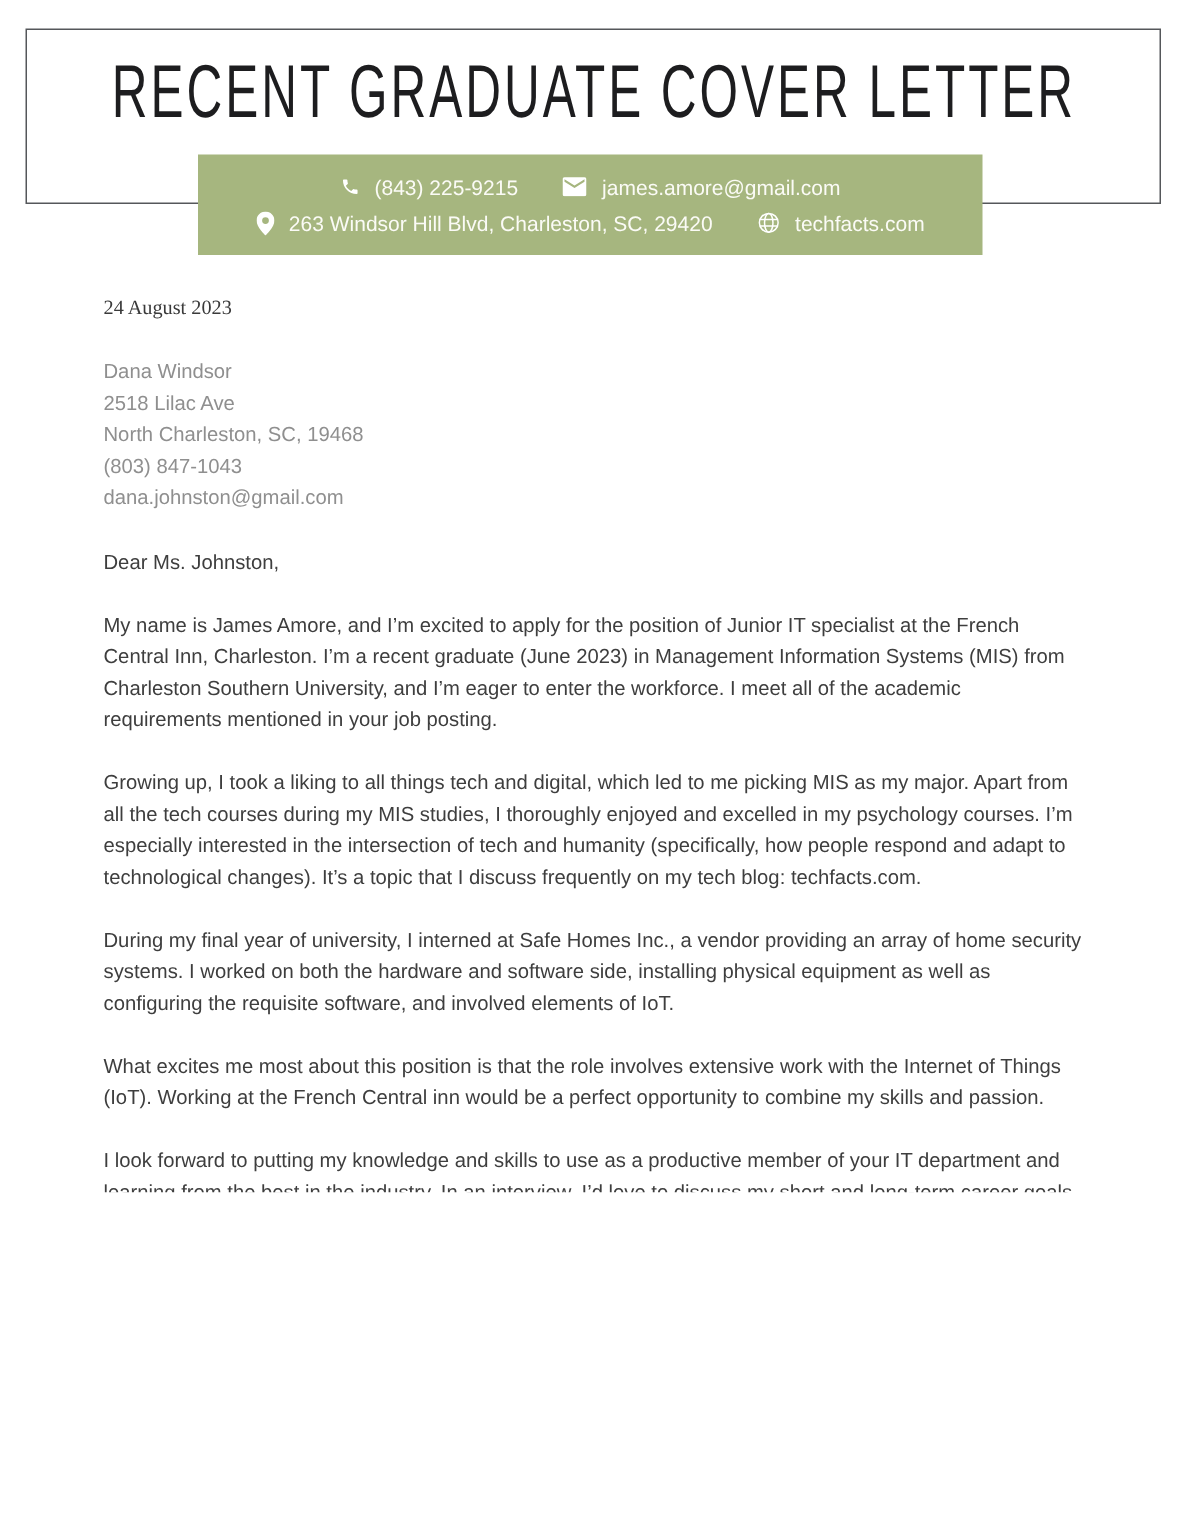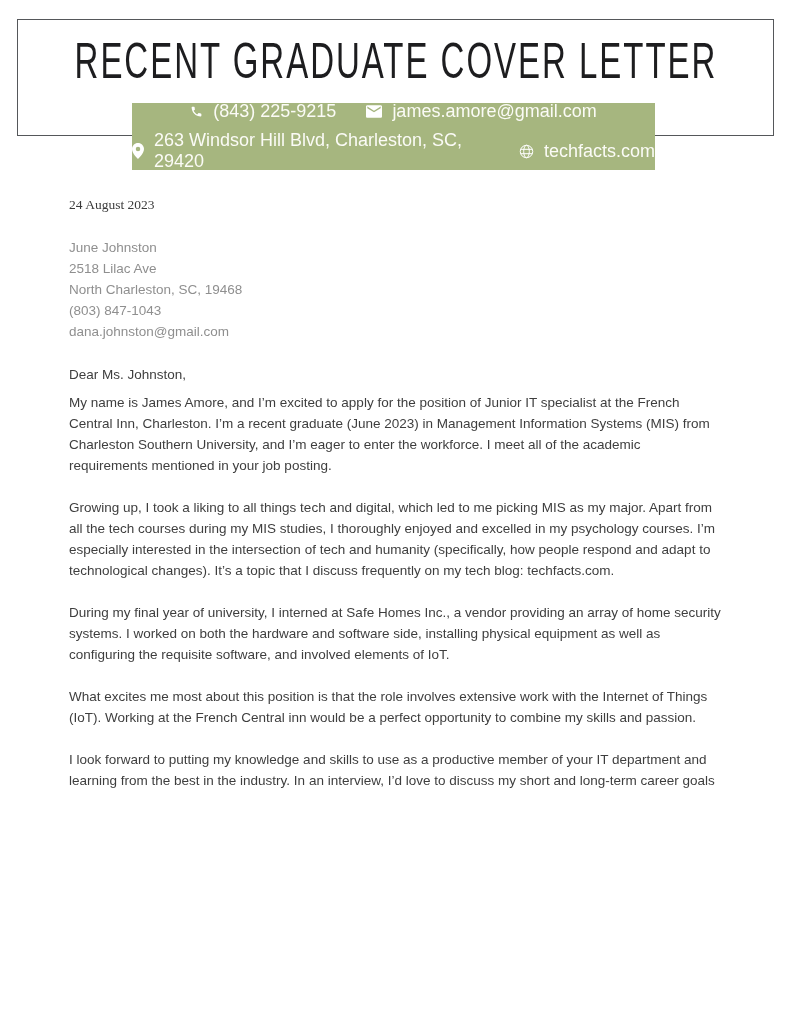--- a/index.html
+++ b/index.html
@@ -46,21 +46,21 @@
     top: 103px;
     width: 523px;
     height: 67px;
     background: #a6b67f;
     color: #fbfbf6;
     display: flex;
     flex-direction: column;
     justify-content: center;
     align-items: center;
     gap: 8px;
-    font-size: 18px;
+    font-size: 14px;
   }
   .contact-row {
     display: flex;
     align-items: center;
     justify-content: center;
     gap: 30px;
   }
   .contact-item {
     display: flex;
     align-items: center;
@@ -74,21 +74,21 @@
     left: 69px;
     right: 69px;
     top: 194px;
     font-size: 13.5px;
     line-height: 21px;
     color: #3e3e3e;
   }
   .date { margin-bottom: 22px; color: #3a3a3a; font-family: Liberation Serif, serif; }
   .recipient { margin-bottom: 22px; color: #8f8f8f; }
   .recipient p { margin: 0; }
-  .salutation { margin-bottom: 7px; }
+  .salutation { margin-bottom: 21px; }
   .para { margin-bottom: 21px; }
   .closing { margin-top: 0; }
   .signature {
     margin-top: 23px;
     font-size: 30px;
     line-height: 1;
     color: #a9ba7f;
     letter-spacing: 1px;
     white-space: nowrap;
     transform: scaleX(0.72);
@@ -142,21 +142,21 @@
         </span>
         <span>techfacts.com</span>
       </span>
     </div>
   </div>
 
   <div class="letter">
     <p class="date">24 August 2023</p>
 
     <div class="recipient">
-      <p>June Johnston</p>
+      <p>Dana Windsor</p>
       <p>2518 Lilac Ave</p>
       <p>North Charleston, SC, 19468</p>
       <p>(803) 847-1043</p>
       <p>dana.johnston@gmail.com</p>
     </div>
 
     <p class="salutation">Dear Ms. Johnston,</p>
 
     <p class="para">My name is James Amore, and I’m excited to apply for the position of Junior IT specialist at the French Central Inn, Charleston. I’m a recent graduate (June 2023) in Management Information Systems (MIS) from Charleston Southern University, and I’m eager to enter the workforce. I meet all of the academic requirements mentioned in your job posting.</p>
     <p class="para">Growing up, I took a liking to all things tech and digital, which led to me picking MIS as my major. Apart from all the tech courses during my MIS studies, I thoroughly enjoyed and excelled in my psychology courses. I’m especially interested in the intersection of tech and humanity (specifically, how people respond and adapt to technological changes). It’s a topic that I discuss frequently on my tech blog: techfacts.com.</p>

